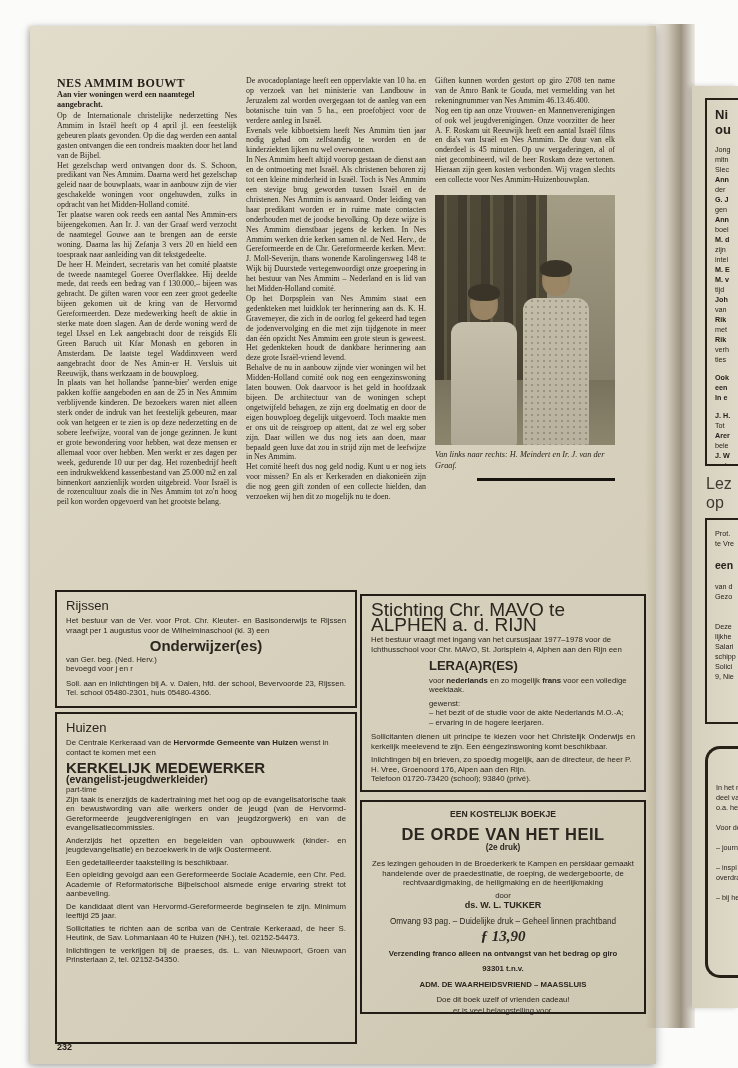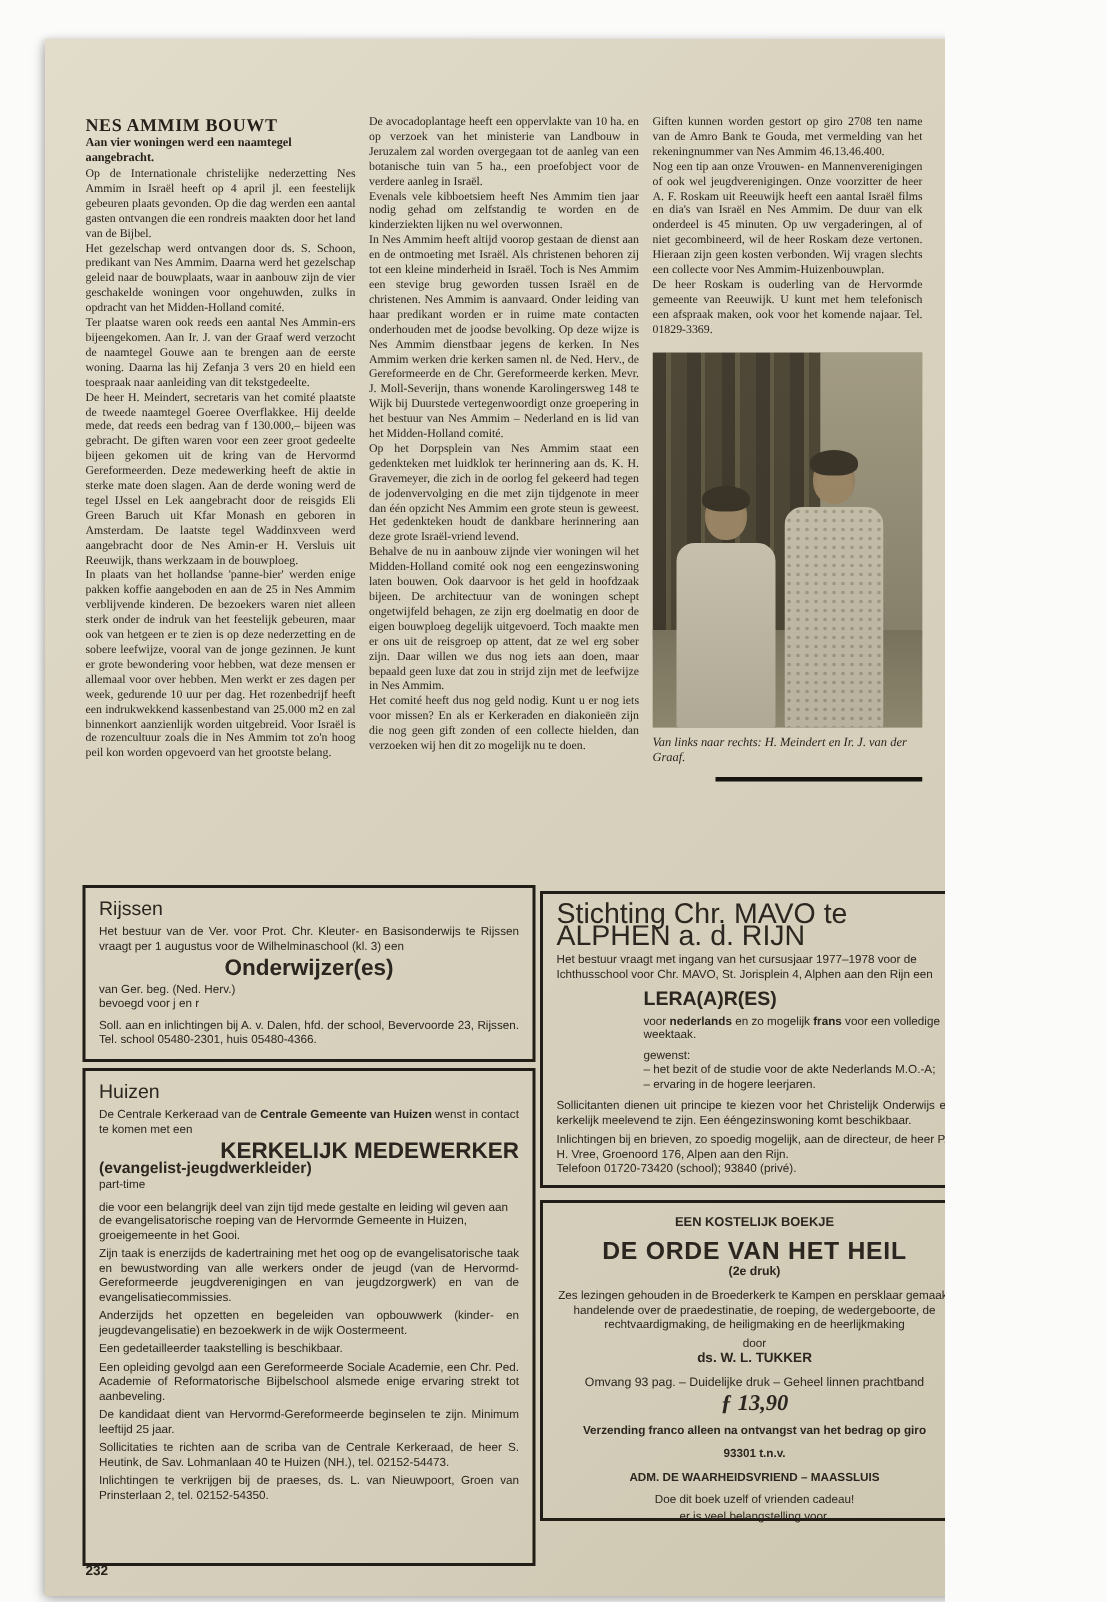--- a/index.html
+++ b/index.html
@@ -1,20 +1,20 @@
 <!DOCTYPE html>
 <html><head>
 <meta charset="utf-8">
 <style>
   :root{
     --paper:#d8d2bf; --paper2:#ded9c8; --ink:#26211a;
   }
   *{box-sizing:border-box;margin:0;padding:0}
   body{margin:0;background:#fbfbf9;font-family:"Liberation Sans",sans-serif;color:var(--ink)}
-  .scan{position:relative;width:630px;height:1068px;background:#fbfbf9;overflow:hidden}
+  .scan{position:relative;width:738px;height:1068px;background:#fbfbf9;overflow:hidden}
 
   
   .main-page{position:absolute;left:30px;top:26px;width:626px;height:1038px;
     background:linear-gradient(135deg,#e2dccb 0%,#d9d3c0 35%,#d3cdb9 75%,#cdc6b0 100%);
     box-shadow:0 3px 9px rgba(0,0,0,.28), -2px 0 4px rgba(0,0,0,.12)}
   .gutter{position:absolute;left:645px;top:24px;width:50px;height:1004px;pointer-events:none;
     background:linear-gradient(90deg,rgba(110,85,45,0) 0%,rgba(110,85,45,.30) 45%,rgba(70,50,20,.52) 72%,rgba(110,85,45,.10) 100%)}
   .right-page{position:absolute;left:692px;top:86px;width:46px;height:922px;background:linear-gradient(90deg,#d6d0bd,#ded9c8);
     box-shadow:-2px 0 5px rgba(0,0,0,.18);overflow:hidden}
 
@@ -51,21 +51,21 @@
   .ad .city{font-size:13px;line-height:15px;font-weight:normal;margin-bottom:3px}
   .ad .jobtitle{font-size:15px;font-weight:bold;text-align:center;margin:6px 0 4px}
   .ad .indent{}
   .ad .indent60{margin-left:58px}
   .ad p{margin-bottom:3px}
   .ad .tight{margin-bottom:0}
   .ad .just{text-align:justify}
   .mavo-org{font-size:19px;line-height:15px;margin-bottom:3px}
   .mavo-job{font-size:13px;font-weight:bold;margin:7px 0 5px}
   .hz-sub{font-weight:bold;font-size:10.5px;margin:0 0 1px}
-  .hz-title{font-size:15px;font-weight:bold;text-align:right;margin:6px 0 2px}
+  .hz-title{font-size:15px;font-weight:bold;text-align:left;margin:6px 0 2px}
   .bk-kicker{font-weight:bold;font-size:8.6px;margin:2px 0 6px}
   .bk-title{font-weight:bold;font-size:16.5px;letter-spacing:.5px;line-height:17px}
   .bk-ed{font-weight:bold;font-size:8.2px;margin-bottom:7px}
   .bk-desc{margin-bottom:6px}
   .bk-small{margin-bottom:1px}
   .bk-author{font-weight:bold;font-size:9px;margin-bottom:6px}
   .bk-specs{margin-bottom:6px;font-size:8.2px}
   .bk-price{font-family:"Liberation Serif",serif;font-style:italic;font-weight:bold;font-size:15px;margin:3px 0 7px}
   .bk-bold{font-weight:bold;margin-bottom:6px}
   .pagenum{position:absolute;left:27px;top:1016px;font-weight:bold;font-size:9px}
@@ -110,21 +110,20 @@
             <p class="apara">Op het Dorpsplein van Nes Ammim staat een gedenkteken met luidklok ter herinnering aan ds. K. H. Gravemeyer, die zich in de oorlog fel gekeerd had tegen de jodenvervolging en die met zijn tijdgenote in meer dan één opzicht Nes Ammim een grote steun is geweest. Het gedenkteken houdt de dankbare herinnering aan deze grote Israël-vriend levend.</p>
             <p class="apara">Behalve de nu in aanbouw zijnde vier woningen wil het Midden-Holland comité ook nog een eengezinswoning laten bouwen. Ook daarvoor is het geld in hoofdzaak bijeen. De architectuur van de woningen schept ongetwijfeld behagen, ze zijn erg doelmatig en door de eigen bouwploeg degelijk uitgevoerd. Toch maakte men er ons uit de reisgroep op attent, dat ze wel erg sober zijn. Daar willen we dus nog iets aan doen, maar bepaald geen luxe dat zou in strijd zijn met de leefwijze in Nes Ammim.</p>
             <p class="apara">Het comité heeft dus nog geld nodig. Kunt u er nog iets voor missen? En als er Kerkeraden en diakonieën zijn die nog geen gift zonden of een collecte hielden, dan verzoeken wij hen dit zo mogelijk nu te doen.</p>
           </div>
       </div>
 
       <div class="col">
         <div>
             <p class="apara">Giften kunnen worden gestort op giro 2708 ten name van de Amro Bank te Gouda, met vermelding van het rekeningnummer van Nes Ammim 46.13.46.400.</p>
             <p class="apara">Nog een tip aan onze Vrouwen- en Mannenverenigingen of ook wel jeugdverenigingen. Onze voorzitter de heer A. F. Roskam uit Reeuwijk heeft een aantal Israël films en dia's van Israël en Nes Ammim. De duur van elk onderdeel is 45 minuten. Op uw vergaderingen, al of niet gecombineerd, wil de heer Roskam deze vertonen. Hieraan zijn geen kosten verbonden. Wij vragen slechts een collecte voor Nes Ammim-Huizenbouwplan.</p>
-            <p class="apara">De heer Roskam is ouderling van de Hervormde gemeente van Reeuwijk. U kunt met hem telefonisch een afspraak maken, ook voor het komende najaar. Tel. 01829-3369.</p>
           </div>
         <div class="photo">
           <div class="ph-windows"></div>
           <div class="ph-wall"></div>
           <div class="ph-ground"></div>
           <div class="ph-person ph-left">
             <div class="ph-head"></div>
             <div class="ph-body"></div>
           </div>
           <div class="ph-person ph-right">
@@ -144,25 +143,24 @@
       <div class="jobtitle">Onderwijzer(es)</div>
       <div class="indent">
           <div>van Ger. beg. (Ned. Herv.)</div>
           <div>bevoegd voor j en r</div>
         </div>
       <p class="just" style="margin-top:5px">Soll. aan en inlichtingen bij A. v. Dalen, hfd. der school, Bevervoorde 23, Rijssen. Tel. school 05480-2301, huis 05480-4366.</p>
     </section>
 
     <section class="ad ad-huizen">
       <div class="city">Huizen</div>
-      <p class="tight"><span>De Centrale Kerkeraad van de </span><b>Centrale Gemeente van Huizen</b><span> wenst in contact te komen met een</span></p>
+      <p class="tight"><span>De Centrale Kerkeraad van de </span><b>Hervormde Gemeente van Huizen</b><span> wenst in contact te komen met een</span></p>
       <div class="hz-title">KERKELIJK MEDEWERKER</div>
       <div class="indent hz-sub">(evangelist-jeugdwerkleider)</div>
       <div class="indent">part-time</div>
-      <p class="indent" style="margin-top:5px">die voor een belangrijk deel van zijn tijd mede gestalte en leiding wil geven aan de evangelisatorische roeping van de Hervormde Gemeente in Huizen, groeigemeente in het Gooi.</p>
       <div>
           <p class="just">Zijn taak is enerzijds de kadertraining met het oog op de evangelisatorische taak en bewustwording van alle werkers onder de jeugd (van de Hervormd-Gereformeerde jeugdverenigingen en van jeugdzorgwerk) en van de evangelisatiecommissies.</p>
           <p class="just">Anderzijds het opzetten en begeleiden van opbouwwerk (kinder- en jeugdevangelisatie) en bezoekwerk in de wijk Oostermeent.</p>
           <p class="just">Een gedetailleerder taakstelling is beschikbaar.</p>
           <p class="just">Een opleiding gevolgd aan een Gereformeerde Sociale Academie, een Chr. Ped. Academie of Reformatorische Bijbelschool alsmede enige ervaring strekt tot aanbeveling.</p>
           <p class="just">De kandidaat dient van Hervormd-Gereformeerde beginselen te zijn. Minimum leeftijd 25 jaar.</p>
           <p class="just">Sollicitaties te richten aan de scriba van de Centrale Kerkeraad, de heer S. Heutink, de Sav. Lohmanlaan 40 te Huizen (NH.), tel. 02152-54473.</p>
           <p class="just">Inlichtingen te verkrijgen bij de praeses, ds. L. van Nieuwpoort, Groen van Prinsterlaan 2, tel. 02152-54350.</p>
         </div>
     </section>

